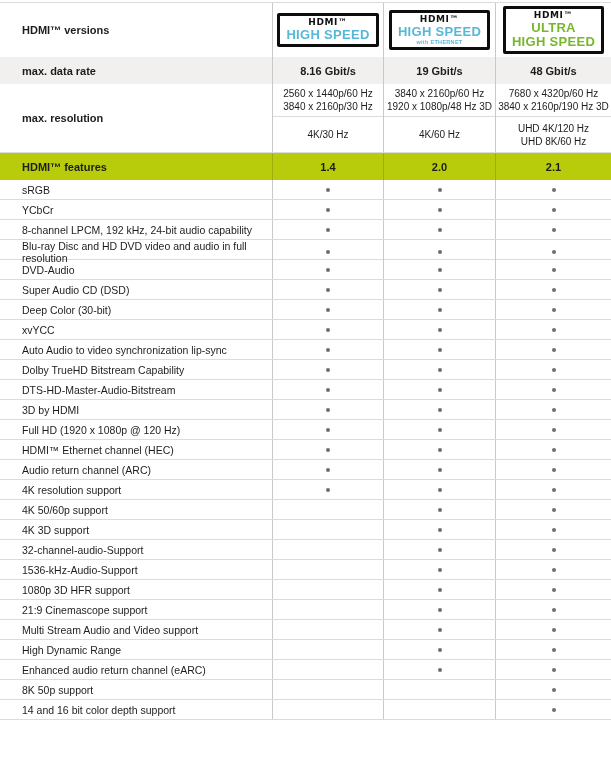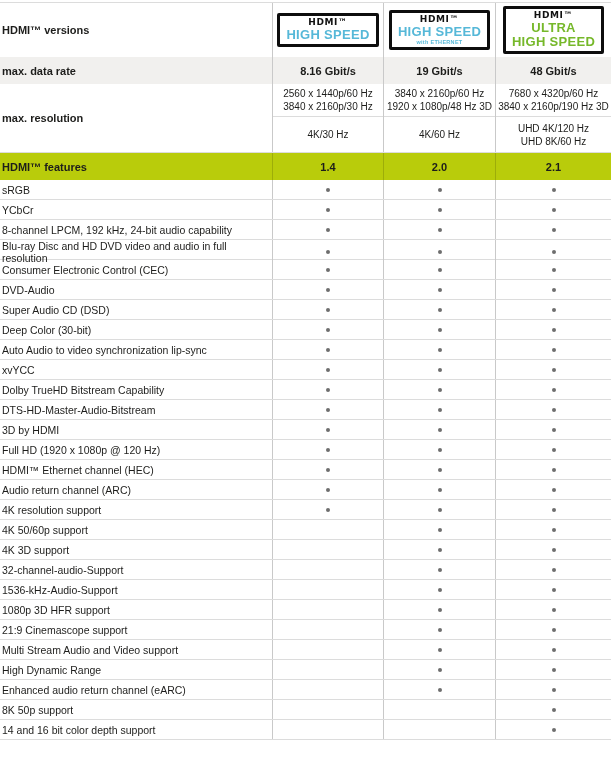--- a/index.html
+++ b/index.html
@@ -20,21 +20,21 @@
     width:611px;
   }
   .tbl{
     width:611px;height:760px;
     border-top:1px solid var(--line-h);
     margin-top:2px;
     display:flex;flex-direction:column;
   }
   .row{display:grid;grid-template-columns:272px 111px 112px 116px;}
   .cell{display:flex;align-items:center;}
-  .lbl{padding-left:2px;font-size:10.5px;}
+  .lbl{padding-left:22px;font-size:10.5px;}
   .val{justify-content:center;text-align:center;}
   .col-cell{border-left:1px solid var(--line-v);}
   
   .r-versions{height:54px;}
   .r-versions .lbl{font-size:11px;font-weight:bold;}
   .badge{
     display:inline-flex;flex-direction:column;align-items:center;justify-content:center;
     background:#fff;border:3px solid #0d0d0d;border-radius:2px;
     padding:2px 6px;line-height:1.1;min-width:72px;
   }
@@ -180,32 +180,20 @@
           <span class="dot"></span>
         </div>
         <div class="cell val col-cell">
           <span class="dot"></span>
         </div>
         <div class="cell val col-cell">
           <span class="dot"></span>
         </div>
       </div>
       <div class="frow">
-        <div class="cell lbl">Consumer Electronic Control (CEC)</div>
-        <div class="cell val col-cell">
-          <span class="dot"></span>
-        </div>
-        <div class="cell val col-cell">
-          <span class="dot"></span>
-        </div>
-        <div class="cell val col-cell">
-          <span class="dot"></span>
-        </div>
-      </div>
-      <div class="frow">
         <div class="cell lbl">DVD-Audio</div>
         <div class="cell val col-cell">
           <span class="dot"></span>
         </div>
         <div class="cell val col-cell">
           <span class="dot"></span>
         </div>
         <div class="cell val col-cell">
           <span class="dot"></span>
         </div>
@@ -228,44 +216,44 @@
           <span class="dot"></span>
         </div>
         <div class="cell val col-cell">
           <span class="dot"></span>
         </div>
         <div class="cell val col-cell">
           <span class="dot"></span>
         </div>
       </div>
       <div class="frow">
+        <div class="cell lbl">xvYCC</div>
+        <div class="cell val col-cell">
+          <span class="dot"></span>
+        </div>
+        <div class="cell val col-cell">
+          <span class="dot"></span>
+        </div>
+        <div class="cell val col-cell">
+          <span class="dot"></span>
+        </div>
+      </div>
+      <div class="frow">
         <div class="cell lbl">Auto Audio to video synchronization lip-sync</div>
         <div class="cell val col-cell">
           <span class="dot"></span>
         </div>
         <div class="cell val col-cell">
           <span class="dot"></span>
         </div>
         <div class="cell val col-cell">
           <span class="dot"></span>
         </div>
       </div>
       <div class="frow">
-        <div class="cell lbl">xvYCC</div>
-        <div class="cell val col-cell">
-          <span class="dot"></span>
-        </div>
-        <div class="cell val col-cell">
-          <span class="dot"></span>
-        </div>
-        <div class="cell val col-cell">
-          <span class="dot"></span>
-        </div>
-      </div>
-      <div class="frow">
         <div class="cell lbl">Dolby TrueHD Bitstream Capability</div>
         <div class="cell val col-cell">
           <span class="dot"></span>
         </div>
         <div class="cell val col-cell">
           <span class="dot"></span>
         </div>
         <div class="cell val col-cell">
           <span class="dot"></span>
         </div>

